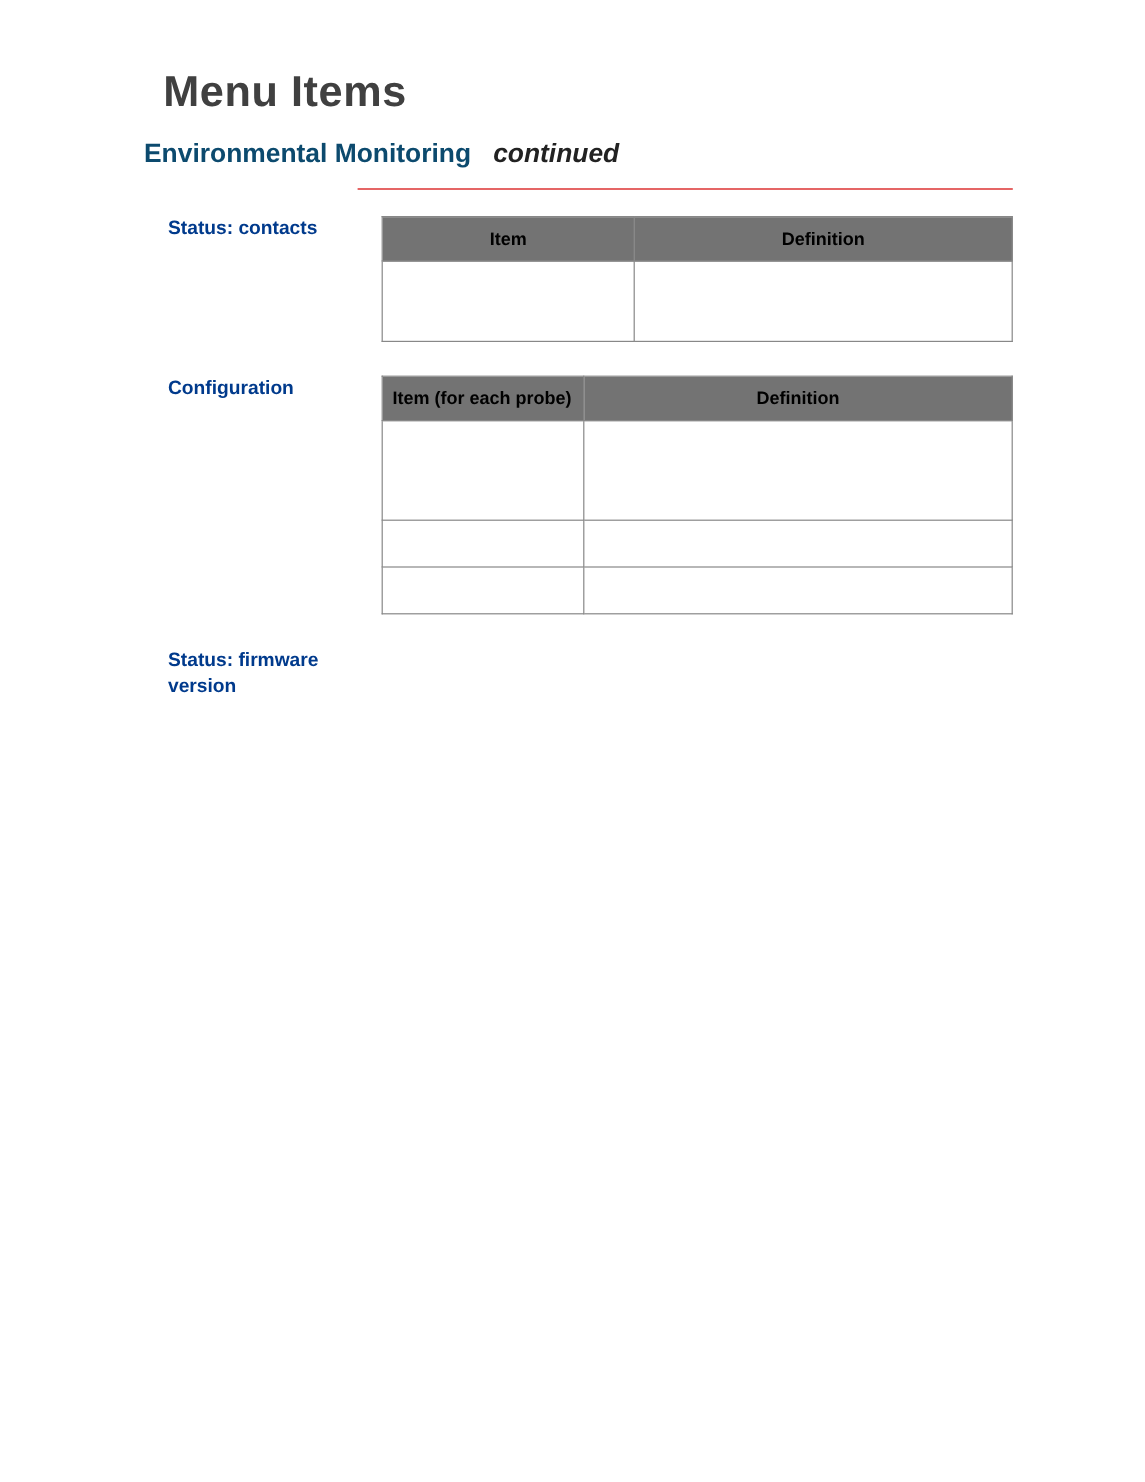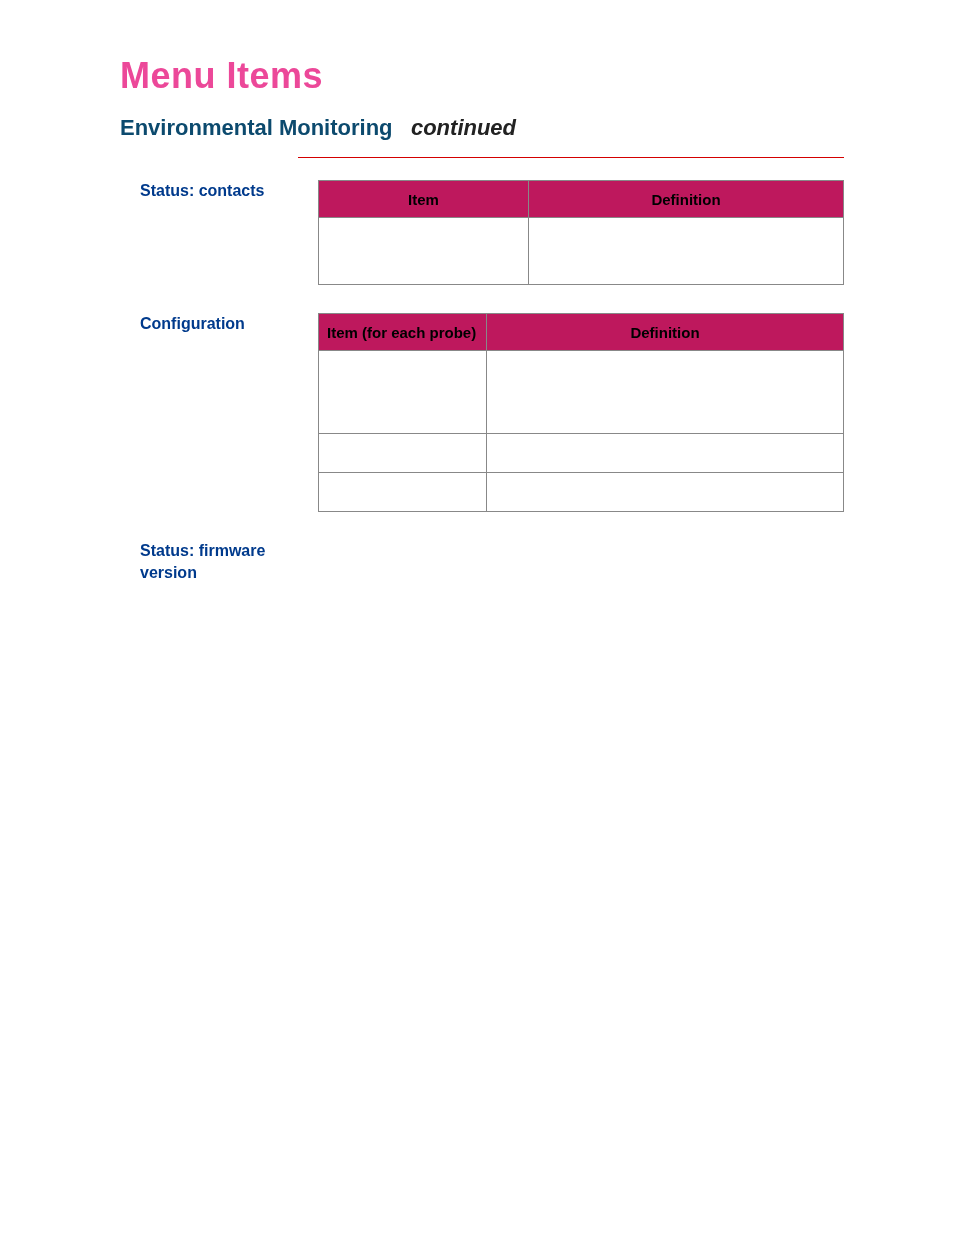--- a/index.html
+++ b/index.html
@@ -11,22 +11,22 @@
     font-family: Arial, Helvetica, sans-serif;
     color: #000;
   }
   .page {
     padding: 55px 110px 0 120px;
     box-sizing: border-box;
   }
   h1.page-title {
     font-size: 36px;
     font-weight: bold;
-    color: #ec4899; 
-    margin: 0 0 18px 0;
+    color: #404040; 
+    margin: 0 0 18px 16px;
     letter-spacing: 0.5px;
   }
   .section-line {
     font-size: 22px;
     margin: 0 0 10px 0;
   }
   .section-title {
     color: #0c4a6e;
     font-weight: bold;
   }
@@ -67,21 +67,21 @@
   }
   table.defs th,
   table.defs td {
     border: 1px solid #888;
     padding: 6px 8px;
     text-align: center;
     font-weight: normal;
   }
   table.defs th {
     font-weight: bold;
-    background: #be185d;
+    background: #737373;
     height: 24px;
   }
   
   table.defs td {
     height: 54px;
   }
 
   
   table.defs.config-table th:first-child { width: 32%; text-align: left; }
   table.defs.config-table th:last-child  { text-align: center; }

